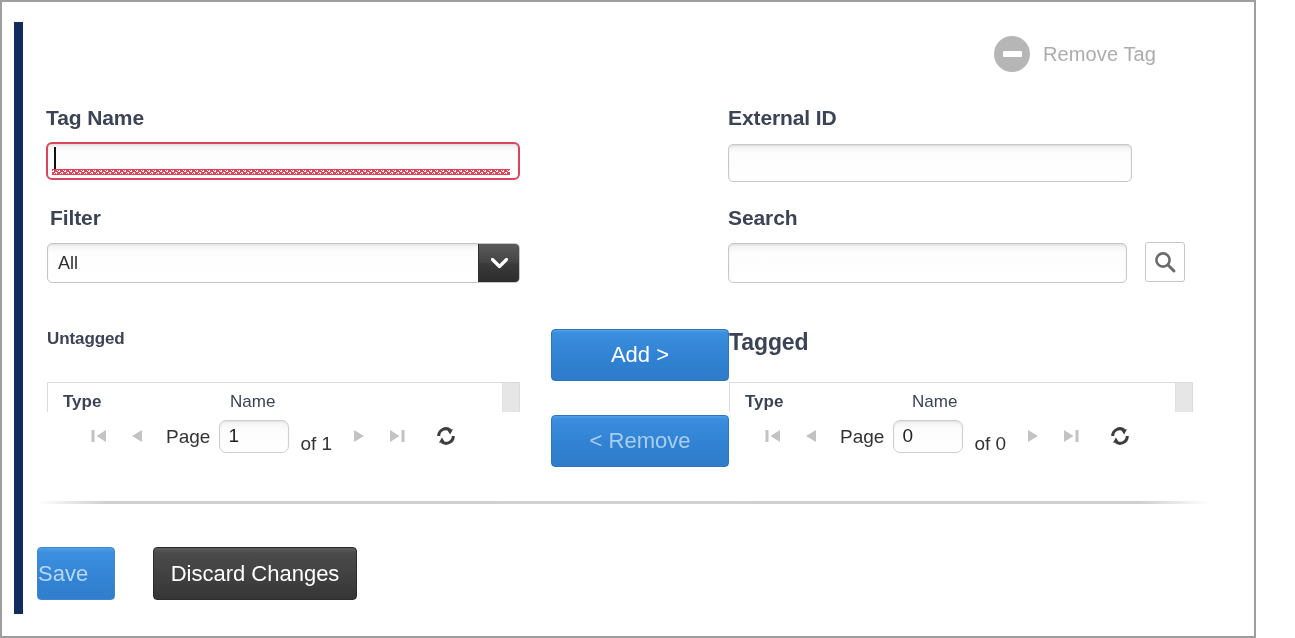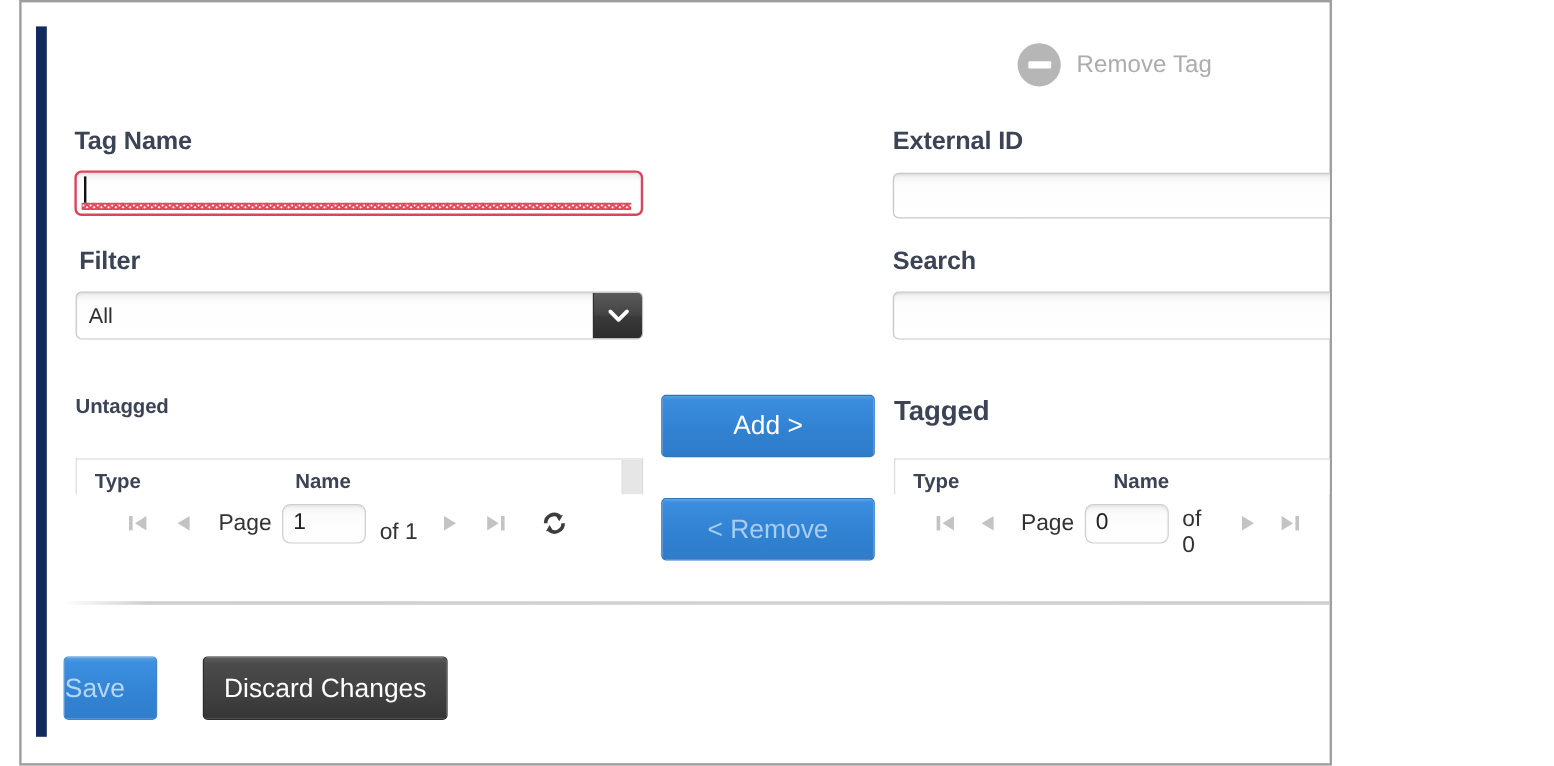--- a/index.html
+++ b/index.html
@@ -9,22 +9,22 @@
   }
   body {
     font-family: "Liberation Sans", sans-serif;
     width: 1295px;
     height: 638px;
     overflow: hidden;
   }
 
   .page-frame {
     position: absolute;
-    left: 16px; top: 0;
-    width: 1094px;
+    left: 0; top: 0;
+    width: 1256px;
     height: 638px;
     box-sizing: border-box;
     border: 2px solid #9e9e9e;
     background: #ffffff;
     overflow: hidden;
   }
 
   .accent-bar {
     position: absolute;
     left: 12px;
@@ -184,21 +184,21 @@
   .col-type {
     width: 152px;
     padding-left: 15px;
     box-sizing: border-box;
     font-size: 17px;
     font-weight: bold;
     color: #3b4354;
   }
   .col-name {
     font-size: 17px;
-    font-weight: bold;
+    font-weight: normal;
     color: #3b4354;
   }
   .scroll-gutter {
     position: absolute;
     right: 0;
     top: 0;
     bottom: 0;
     width: 16px;
     background: #e6e6e6;
     border-left: 1px solid #e0e0e0;
@@ -260,20 +260,21 @@
     width: 178px;
     height: 52px;
     border-radius: 4px;
     border: 1px solid #2f74bd;
     background: linear-gradient(to bottom, #53a0e4 0%, #3b8ddd 6%, #3182d3 55%, #2f7cc9 100%);
     display: flex;
     align-items: center;
     justify-content: center;
     font-size: 22px;
     color: #ffffff;
+    margin-left: 16px;
   }
   .xfer-btn.disabled {
     color: #a9cdee;
   }
 
   
   .divider {
     position: absolute;
     left: 35px;
     top: 499px;

